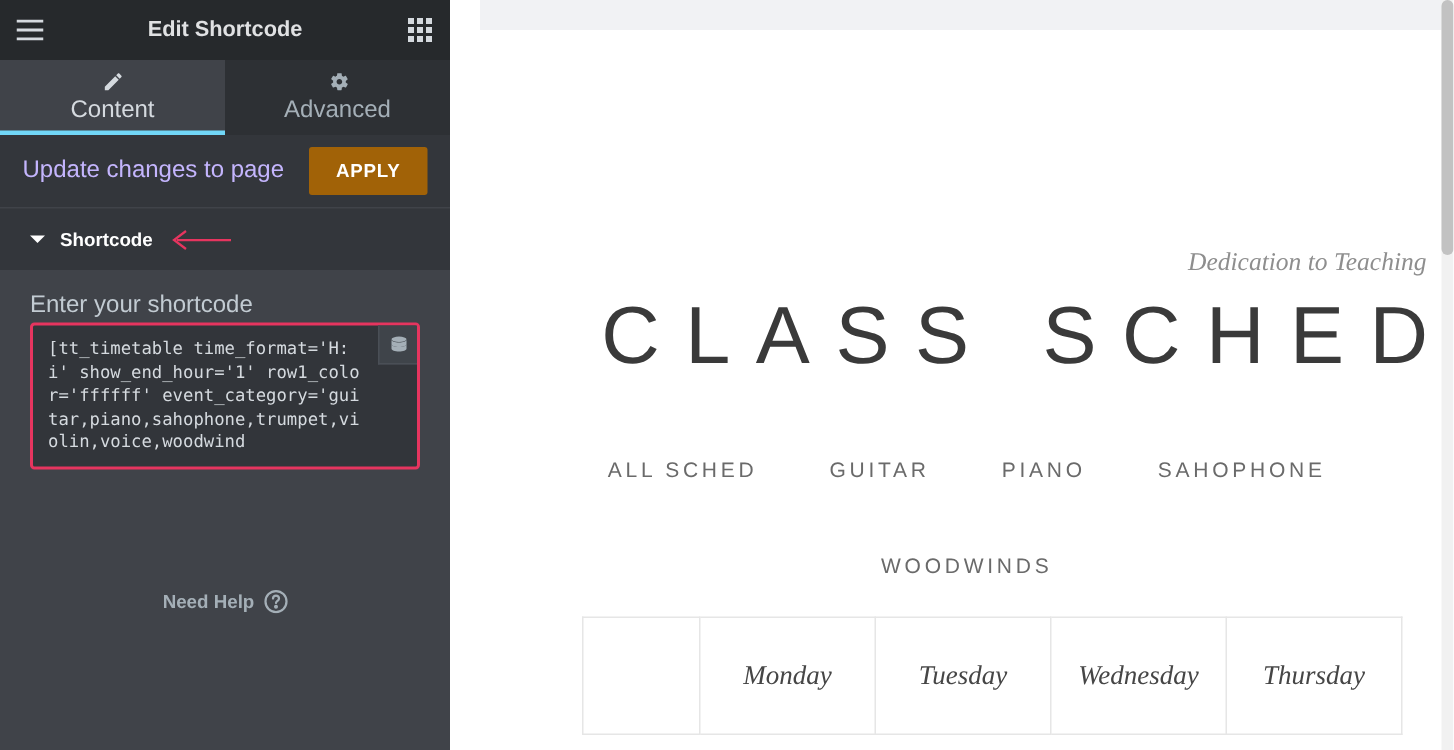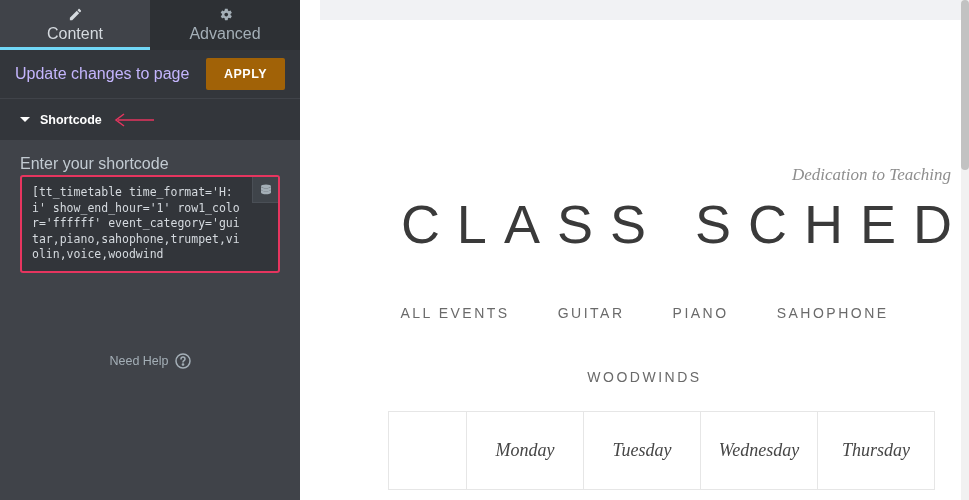--- a/index.html
+++ b/index.html
@@ -30,21 +30,21 @@
 .section-title { font-size: 12.5px; font-weight: 700; color: #fff; }
 .annotation-arrow { position: absolute; left: 112px; top: 50%; transform: translateY(-50%); }
 
 .section-body { padding: 15px 20px; }
 .field-label { font-size: 16px; color: #c2cbd2; margin-bottom: 2px; display: block; }
 .shortcode-box { position: relative; border: 2px solid #e6355f; border-radius: 3px; background: #32353a; }
 .shortcode-text { padding: 8px 36px 8px 10px; font-family: monospace; font-size: 11.5px; color: #d5dadf; line-height: 1.35; word-break: break-all; min-height: 78px; }
 .shortcode-side { position: absolute; right: 0; top: 0; width: 26px; height: 26px; background: #3f444a; display: flex; align-items: center; justify-content: center; cursor: pointer; border-left: 1px solid #4a4f56; border-bottom: 1px solid #4a4f56; }
 .shortcode-side svg { width: 12px; height: 12px; fill: #a4afb7; }
 
-.need-help { text-align: center; margin-top: 65px; font-size: 12.5px; color: #a4afb7; cursor: pointer; display: flex; align-items: center; justify-content: center; gap: 6px; }
+.need-help { text-align: center; margin-top: 65px; font-size: 12.5px; color: #a4afb7; cursor: pointer; display: flex; align-items: center; justify-content: center; gap: 6px; font-weight: bold; }
 .need-help svg { width: 16px; height: 16px; fill: none; stroke: #a4afb7; stroke-width: 1.5; }
 
 .collapse-handle { position: absolute; right: -14px; top: 358px; width: 14px; height: 46px; background: #33363b; display: flex; align-items: center; justify-content: center; cursor: pointer; border-radius: 0 3px 3px 0; }
 .collapse-handle svg { width: 6px; height: 10px; fill: #d5dadf; }
 
 .preview { position: absolute; left: 300px; top: 0; right: 0; height: 500px; background: #fff; overflow: hidden; }
 .page-gutter-top { position: absolute; left: 20px; right: 0; top: 0; height: 20px; background: #f1f2f4; }
 .page-content { position: absolute; left: 20px; top: 20px; right: 0; bottom: 0; background: #fff; }
 .subtitle { font-family: Georgia, 'Times New Roman', serif; font-style: italic; color: #8e8e8e; font-size: 17px; text-align: right; padding: 145px 18px 0 0; }
 .big-title { font-size: 54px; font-weight: 400; letter-spacing: 17px; color: #3a3a3a; text-align: right; padding: 8px 0 0 0; white-space: nowrap; overflow: hidden; margin-left: 60px; }
@@ -56,20 +56,43 @@
 .timetable th { font-family: Georgia, serif; font-style: italic; font-weight: 400; color: #464646; font-size: 18px; padding: 28px 4px; border: 1px solid #e6e6e6; text-align: center; }
 .timetable th.corner { width: 78px; }
 .timetable th.day { width: 117px; }
 .preview-scroll { position: absolute; right: 0; top: 0; width: 8px; height: 100%; background: #f1f1f1; }
 .preview-thumb { position: absolute; right: 0; top: 0; width: 8px; height: 170px; background: #c2c2c2; border-radius: 4px; }
 </style>
 </head>
 <body>
 
 <div class="sidebar">
+  <div class="sidebar-header">
+    <div class="hamburger">
+      <svg viewBox="0 0 18 14">
+          <rect width="18" height="2"></rect>
+          <rect y="6" width="18" height="2"></rect>
+          <rect y="12" width="18" height="2"></rect>
+        </svg>
+    </div>
+    <div class="sidebar-title">Edit Shortcode</div>
+    <div class="apps">
+      <div class="apps-grid">
+          <span></span>
+          <span></span>
+          <span></span>
+          <span></span>
+          <span></span>
+          <span></span>
+          <span></span>
+          <span></span>
+          <span></span>
+        </div>
+    </div>
+  </div>
 
   <div class="tabs">
     <div class="tab active">
       <svg viewBox="0 0 16 16">
           <path d="M2 11.5V14h2.5l7.4-7.4-2.5-2.5L2 11.5zM13.8 4.7c.3-.3.3-.7 0-1l-1.5-1.5c-.3-.3-.7-.3-1 0l-1.2 1.2 2.5 2.5 1.2-1.2z"></path>
         </svg>
       <span>Content</span>
     </div>
     <div class="tab">
       <svg viewBox="0 0 16 16">
@@ -122,21 +145,21 @@
       </svg>
   </div>
 </div>
 
 <div class="preview">
   <div class="page-gutter-top"></div>
   <div class="page-content">
     <div class="subtitle">Dedication to Teaching</div>
     <div class="big-title">CLASS SCHED</div>
     <div class="filters">
-      <span class="filter-item">ALL EVENTS</span>
+      <span class="filter-item">ALL SCHED</span>
       <span class="filter-item">GUITAR</span>
       <span class="filter-item">PIANO</span>
       <span class="filter-item">SAHOPHONE</span>
       <span class="filter-item">WOODWINDS</span>
     </div>
     <table class="timetable">
       <tbody>
           <tr>
         <th class="corner"></th>
         <th class="day">Monday</th>

